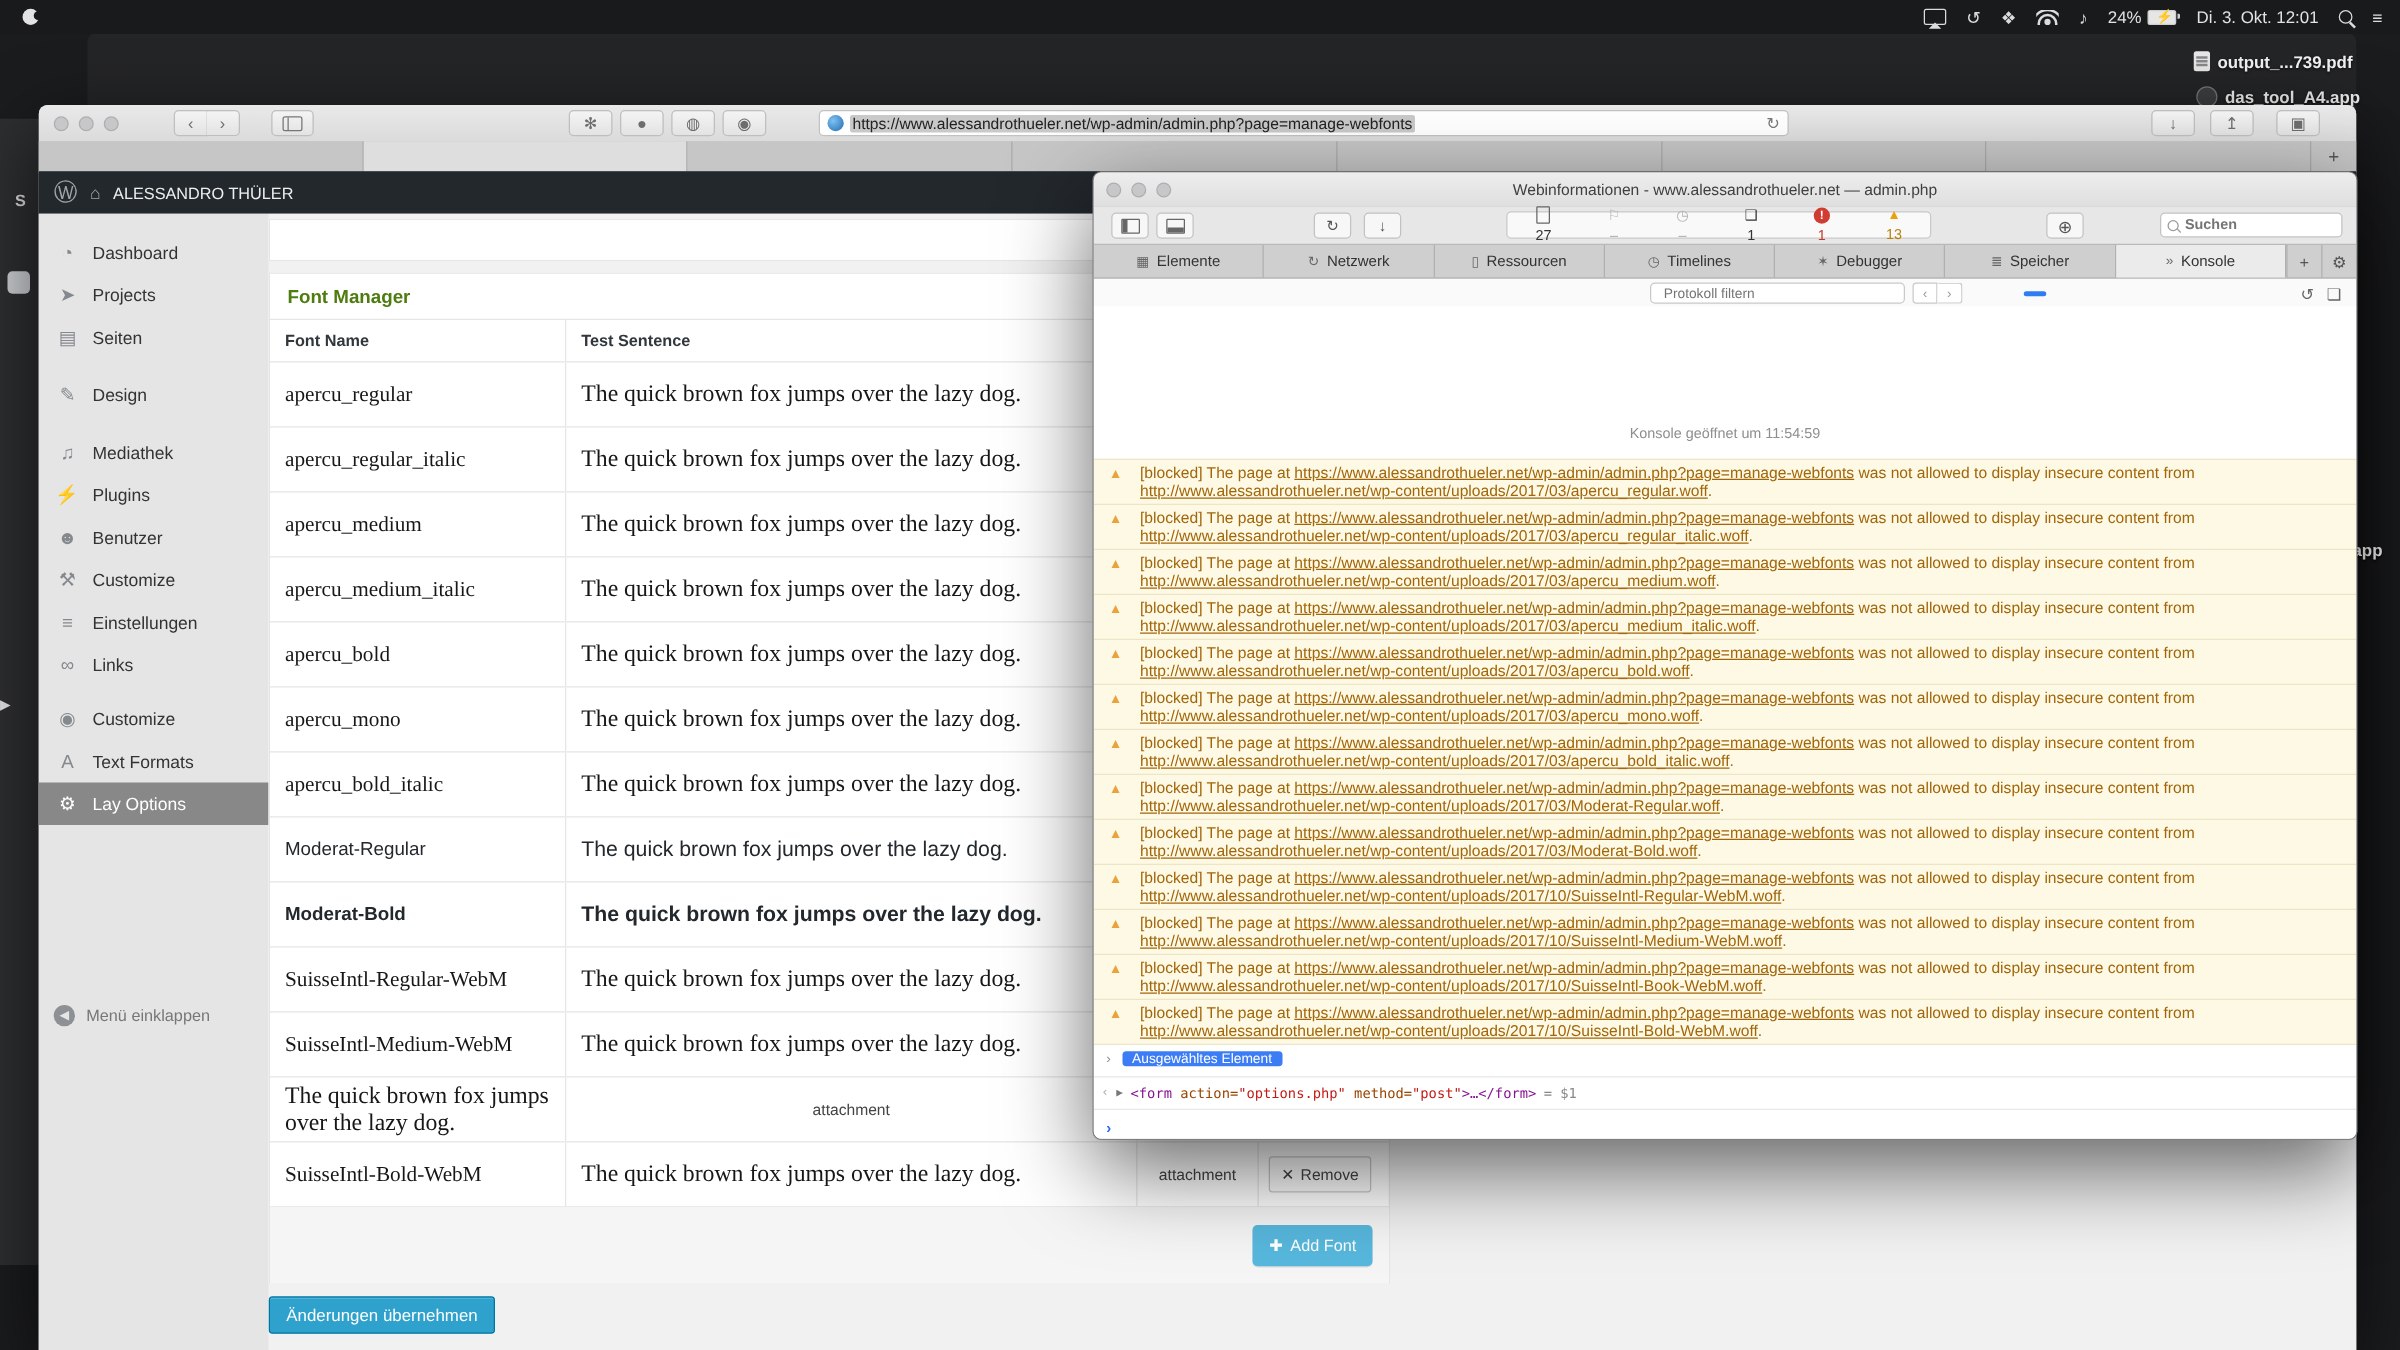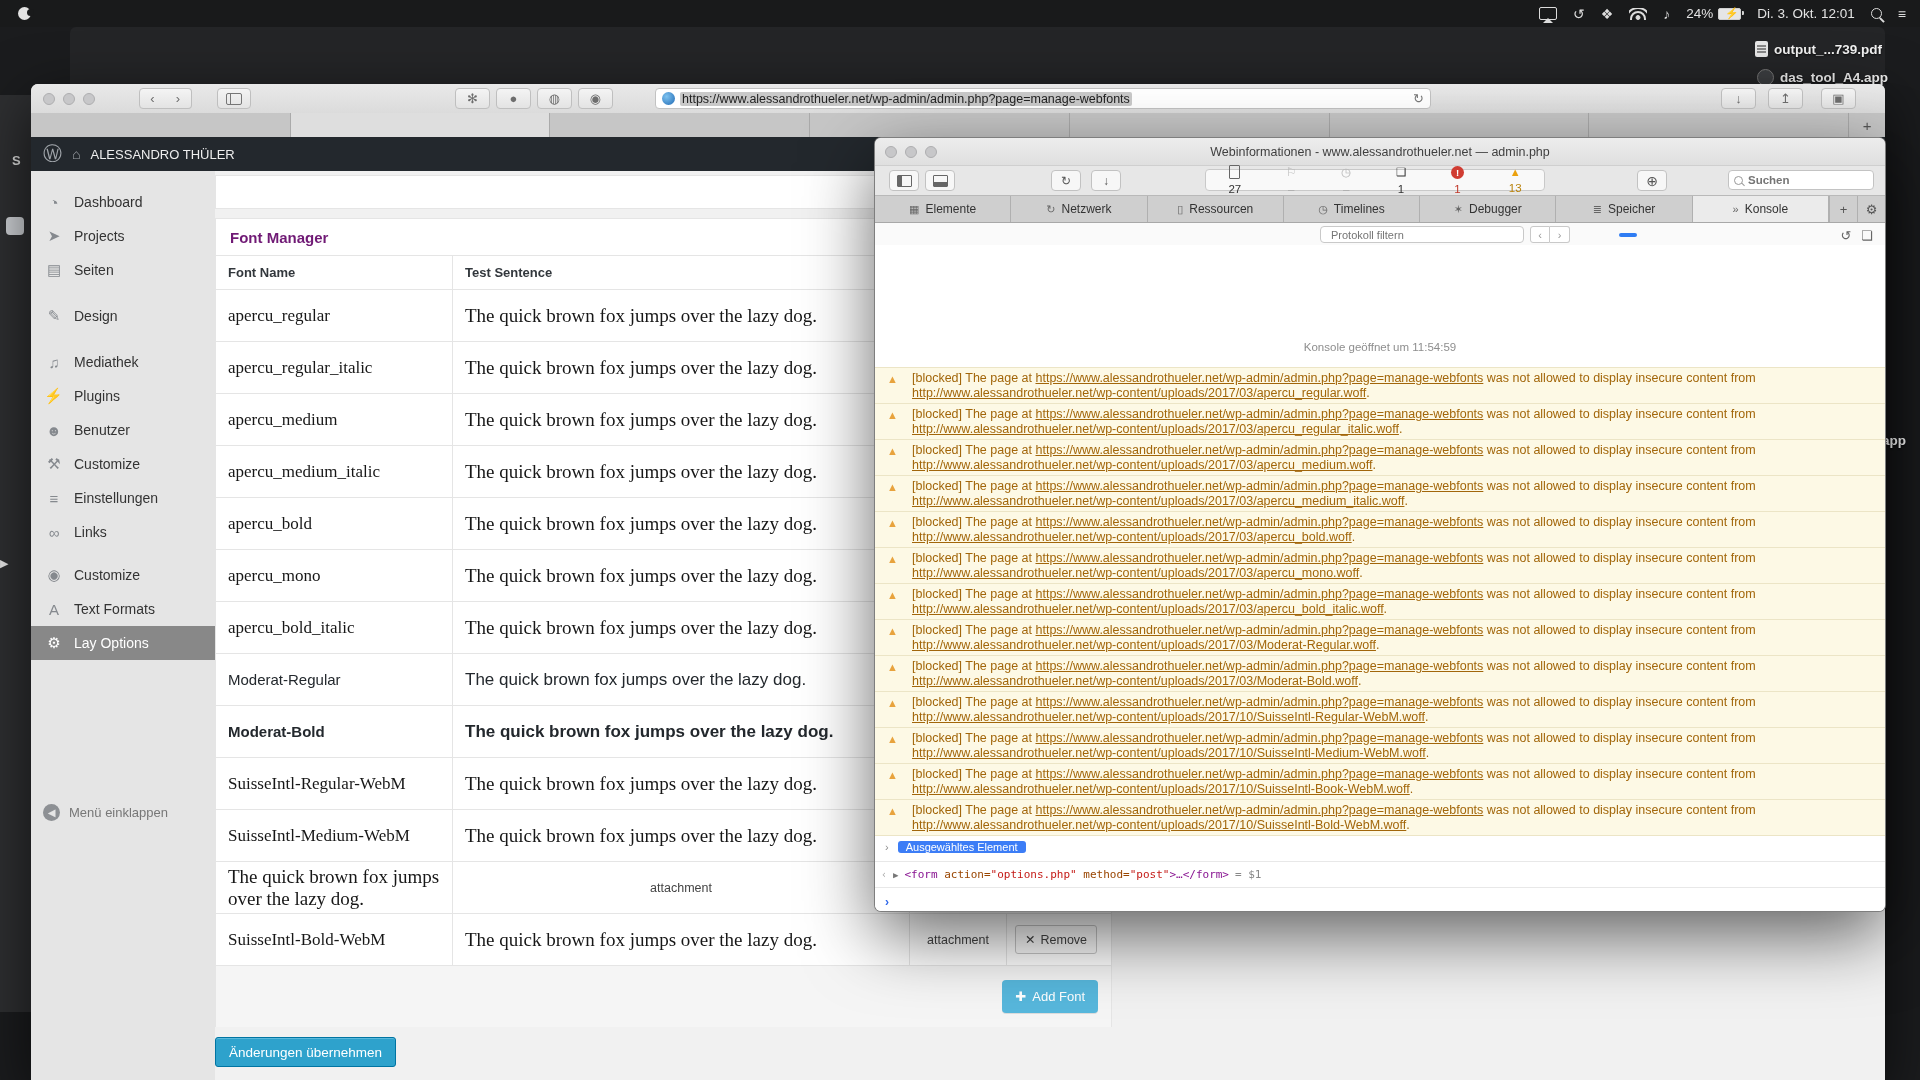--- a/index.html
+++ b/index.html
@@ -90,21 +90,21 @@
     border-top:9px solid transparent;border-bottom:9px solid transparent;border-left:8px solid #888;}
   .sb-sub{padding:7px 0 4px 0;}
   .sb-sub-item{padding:5.5px 0 5.5px 48px;font-size:13px;color:#444;}
   .sb-sub-item.active{font-weight:bold;color:#000;}
   .sb-collapse{margin-top:14px;display:flex;align-items:center;gap:9px;padding-left:12px;color:#777;font-size:13px;height:34px;}
   .collapse-circle{width:17px;height:17px;border-radius:50%;background:#8d9094;color:#e5e5e5;display:flex;
     align-items:center;justify-content:center;font-size:10px;}
   .wp-content{position:absolute;left:184px;top:0;right:0;bottom:0;background:#f1f1f1;}
   .top-box{position:absolute;left:0;top:4px;width:897px;height:34px;background:#fff;border:1px solid #e5e5e5;box-sizing:border-box;}
   .fm-box{position:absolute;left:0;top:47px;width:897px;height:809px;background:#fff;border:1px solid #e5e5e5;box-sizing:border-box;}
-  .fm-head{height:37px;display:flex;align-items:center;padding-left:14px;font-size:15px;font-weight:bold;color:#701a75;
+  .fm-head{height:37px;display:flex;align-items:center;padding-left:14px;font-size:15px;font-weight:bold;color:#4d7c0f;
     border-bottom:1px solid #e5e5e5;box-sizing:border-box;}
   .tbl-row{display:grid;grid-template-columns:236px 457px 97px 105px;border-bottom:1px solid #e5e5e5;box-sizing:border-box;}
   .tbl-head{height:34px;}
   .tbl-head .cell{font-size:13px;font-weight:bold;color:#32373c;font-family:"Liberation Sans",sans-serif;}
   .tbl-body .tbl-row{height:52px;}
   .cell{display:flex;align-items:center;padding-left:12px;border-left:1px solid #e5e5e5;overflow:hidden;box-sizing:border-box;}
   .cell:first-child{border-left:none;}
   .font-serif .cell-name,.font-serif .cell-sent{font-family:"Liberation Serif",serif;color:#171717;}
   .font-serif .cell-name{font-size:17px;} .font-serif .cell-sent{font-size:19px;}
   .font-sans .cell-name,.font-sans .cell-sent{font-family:"Liberation Sans",sans-serif;color:#23282d;}

